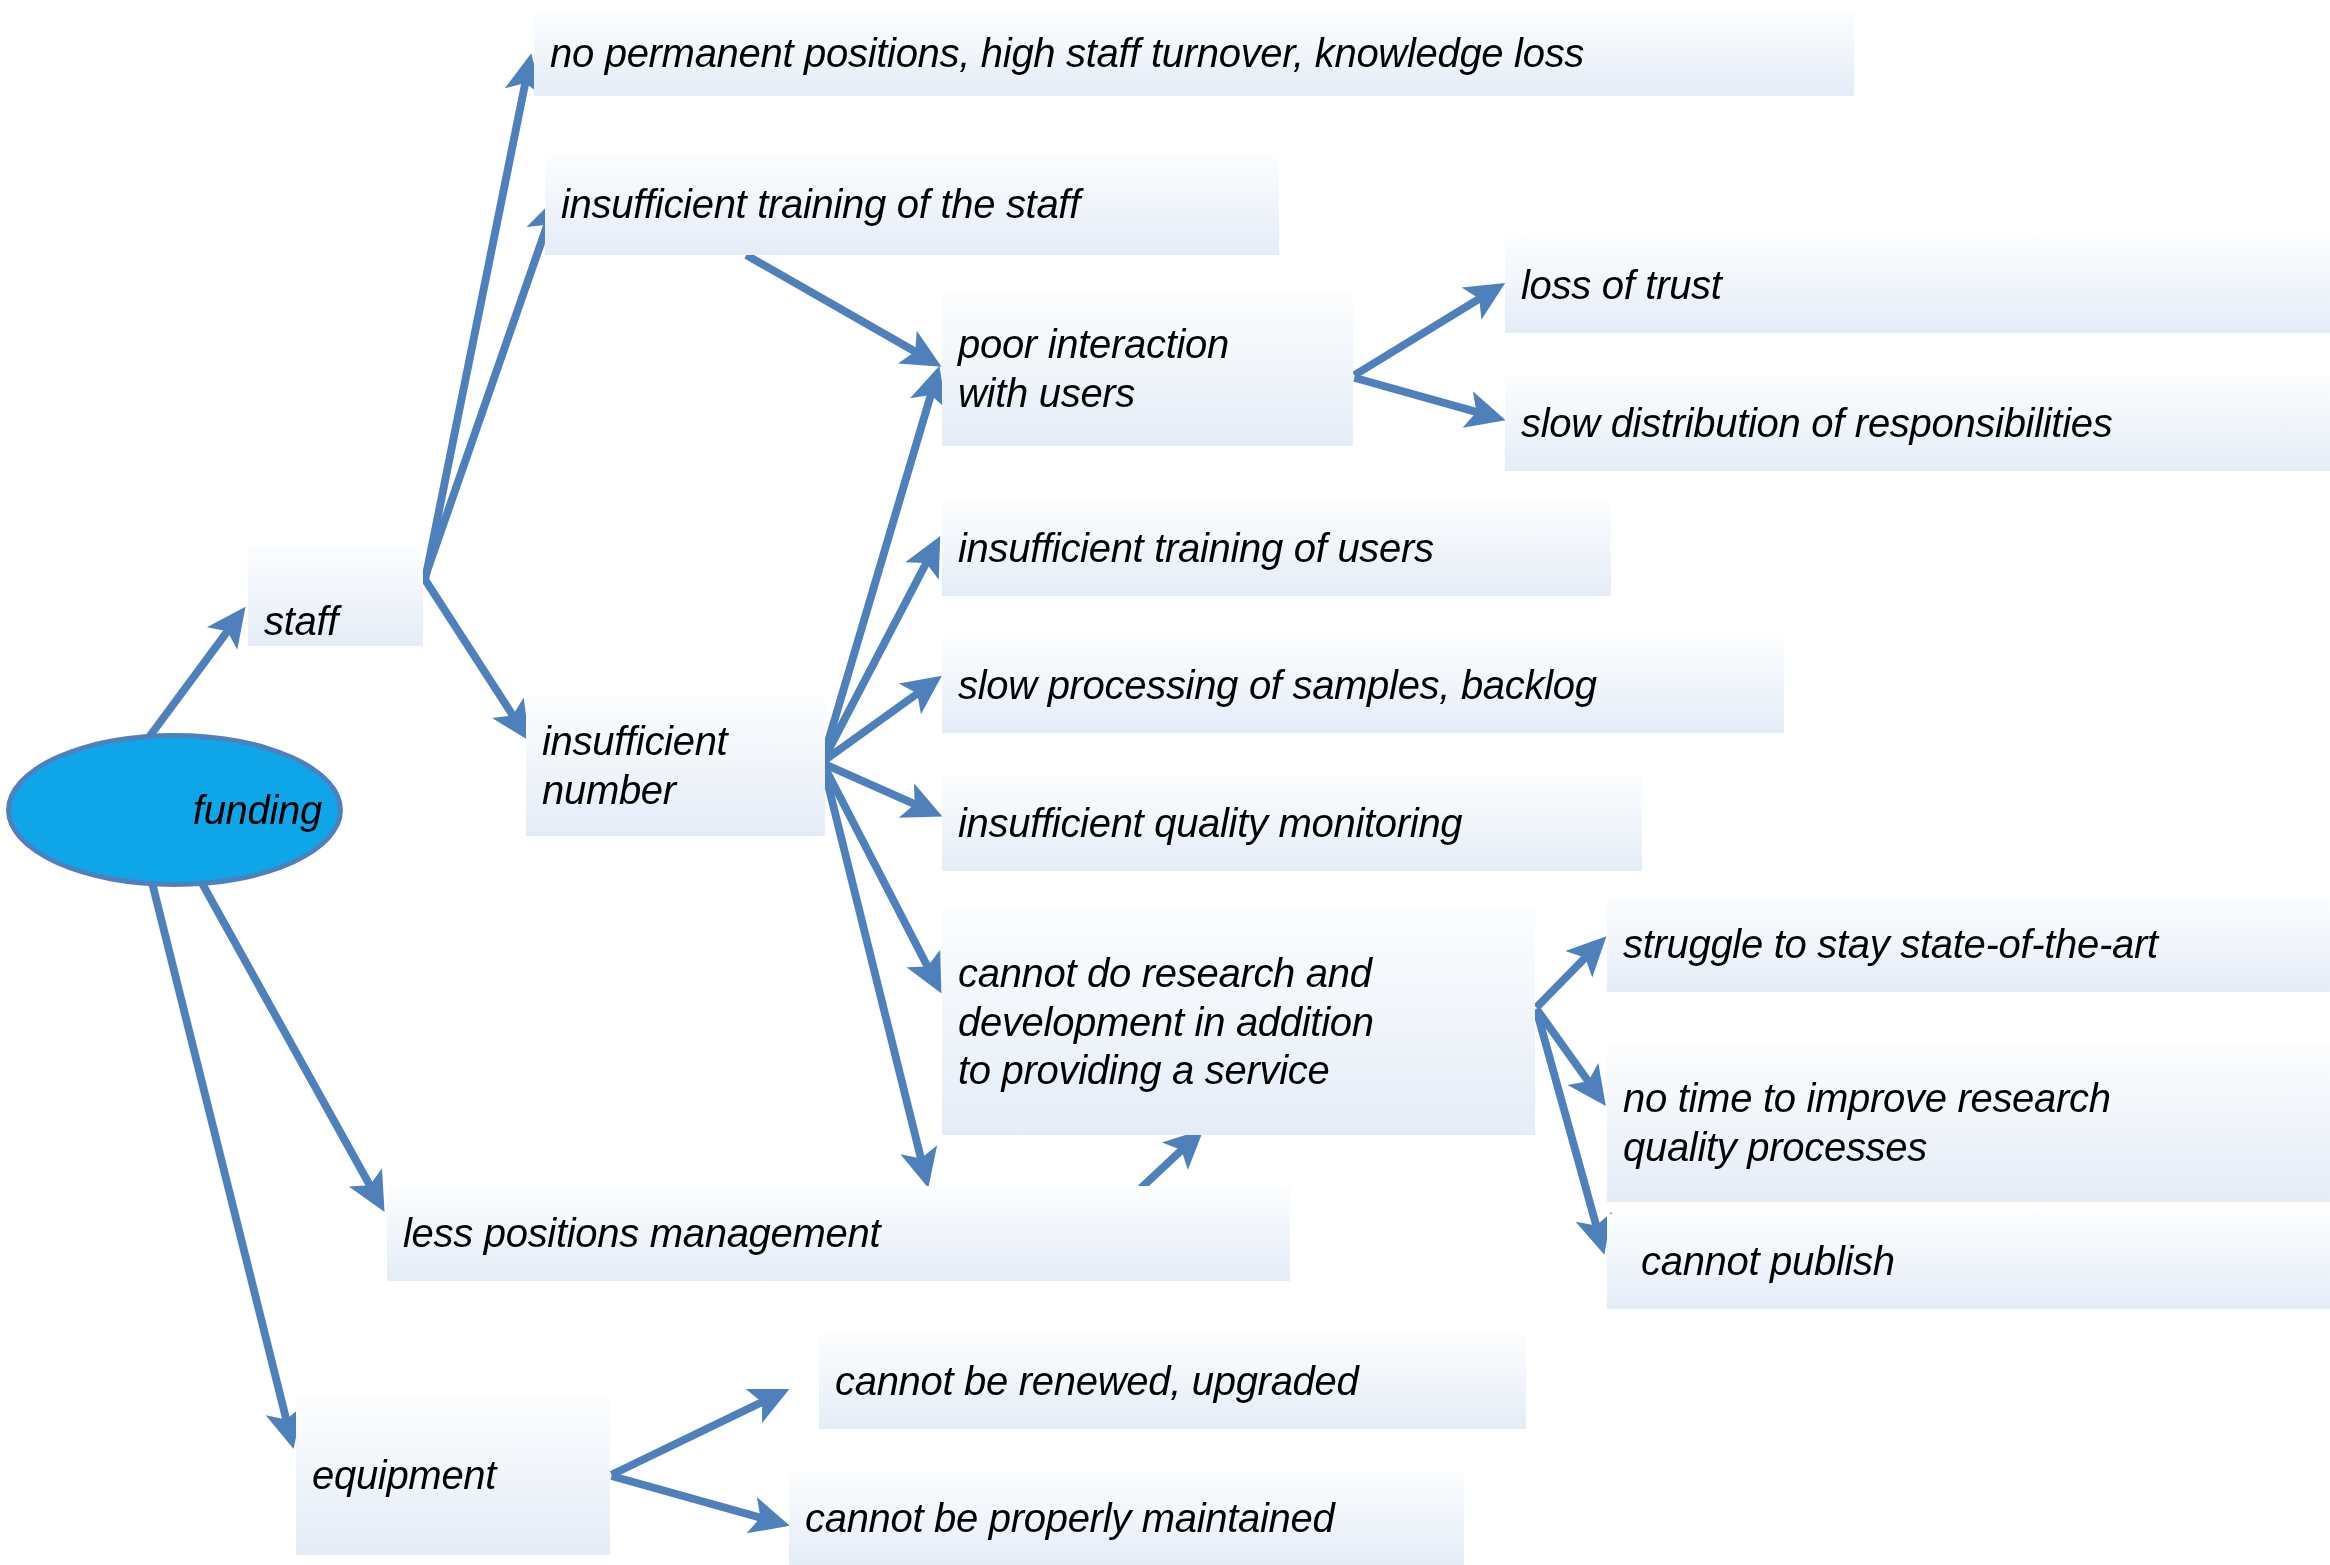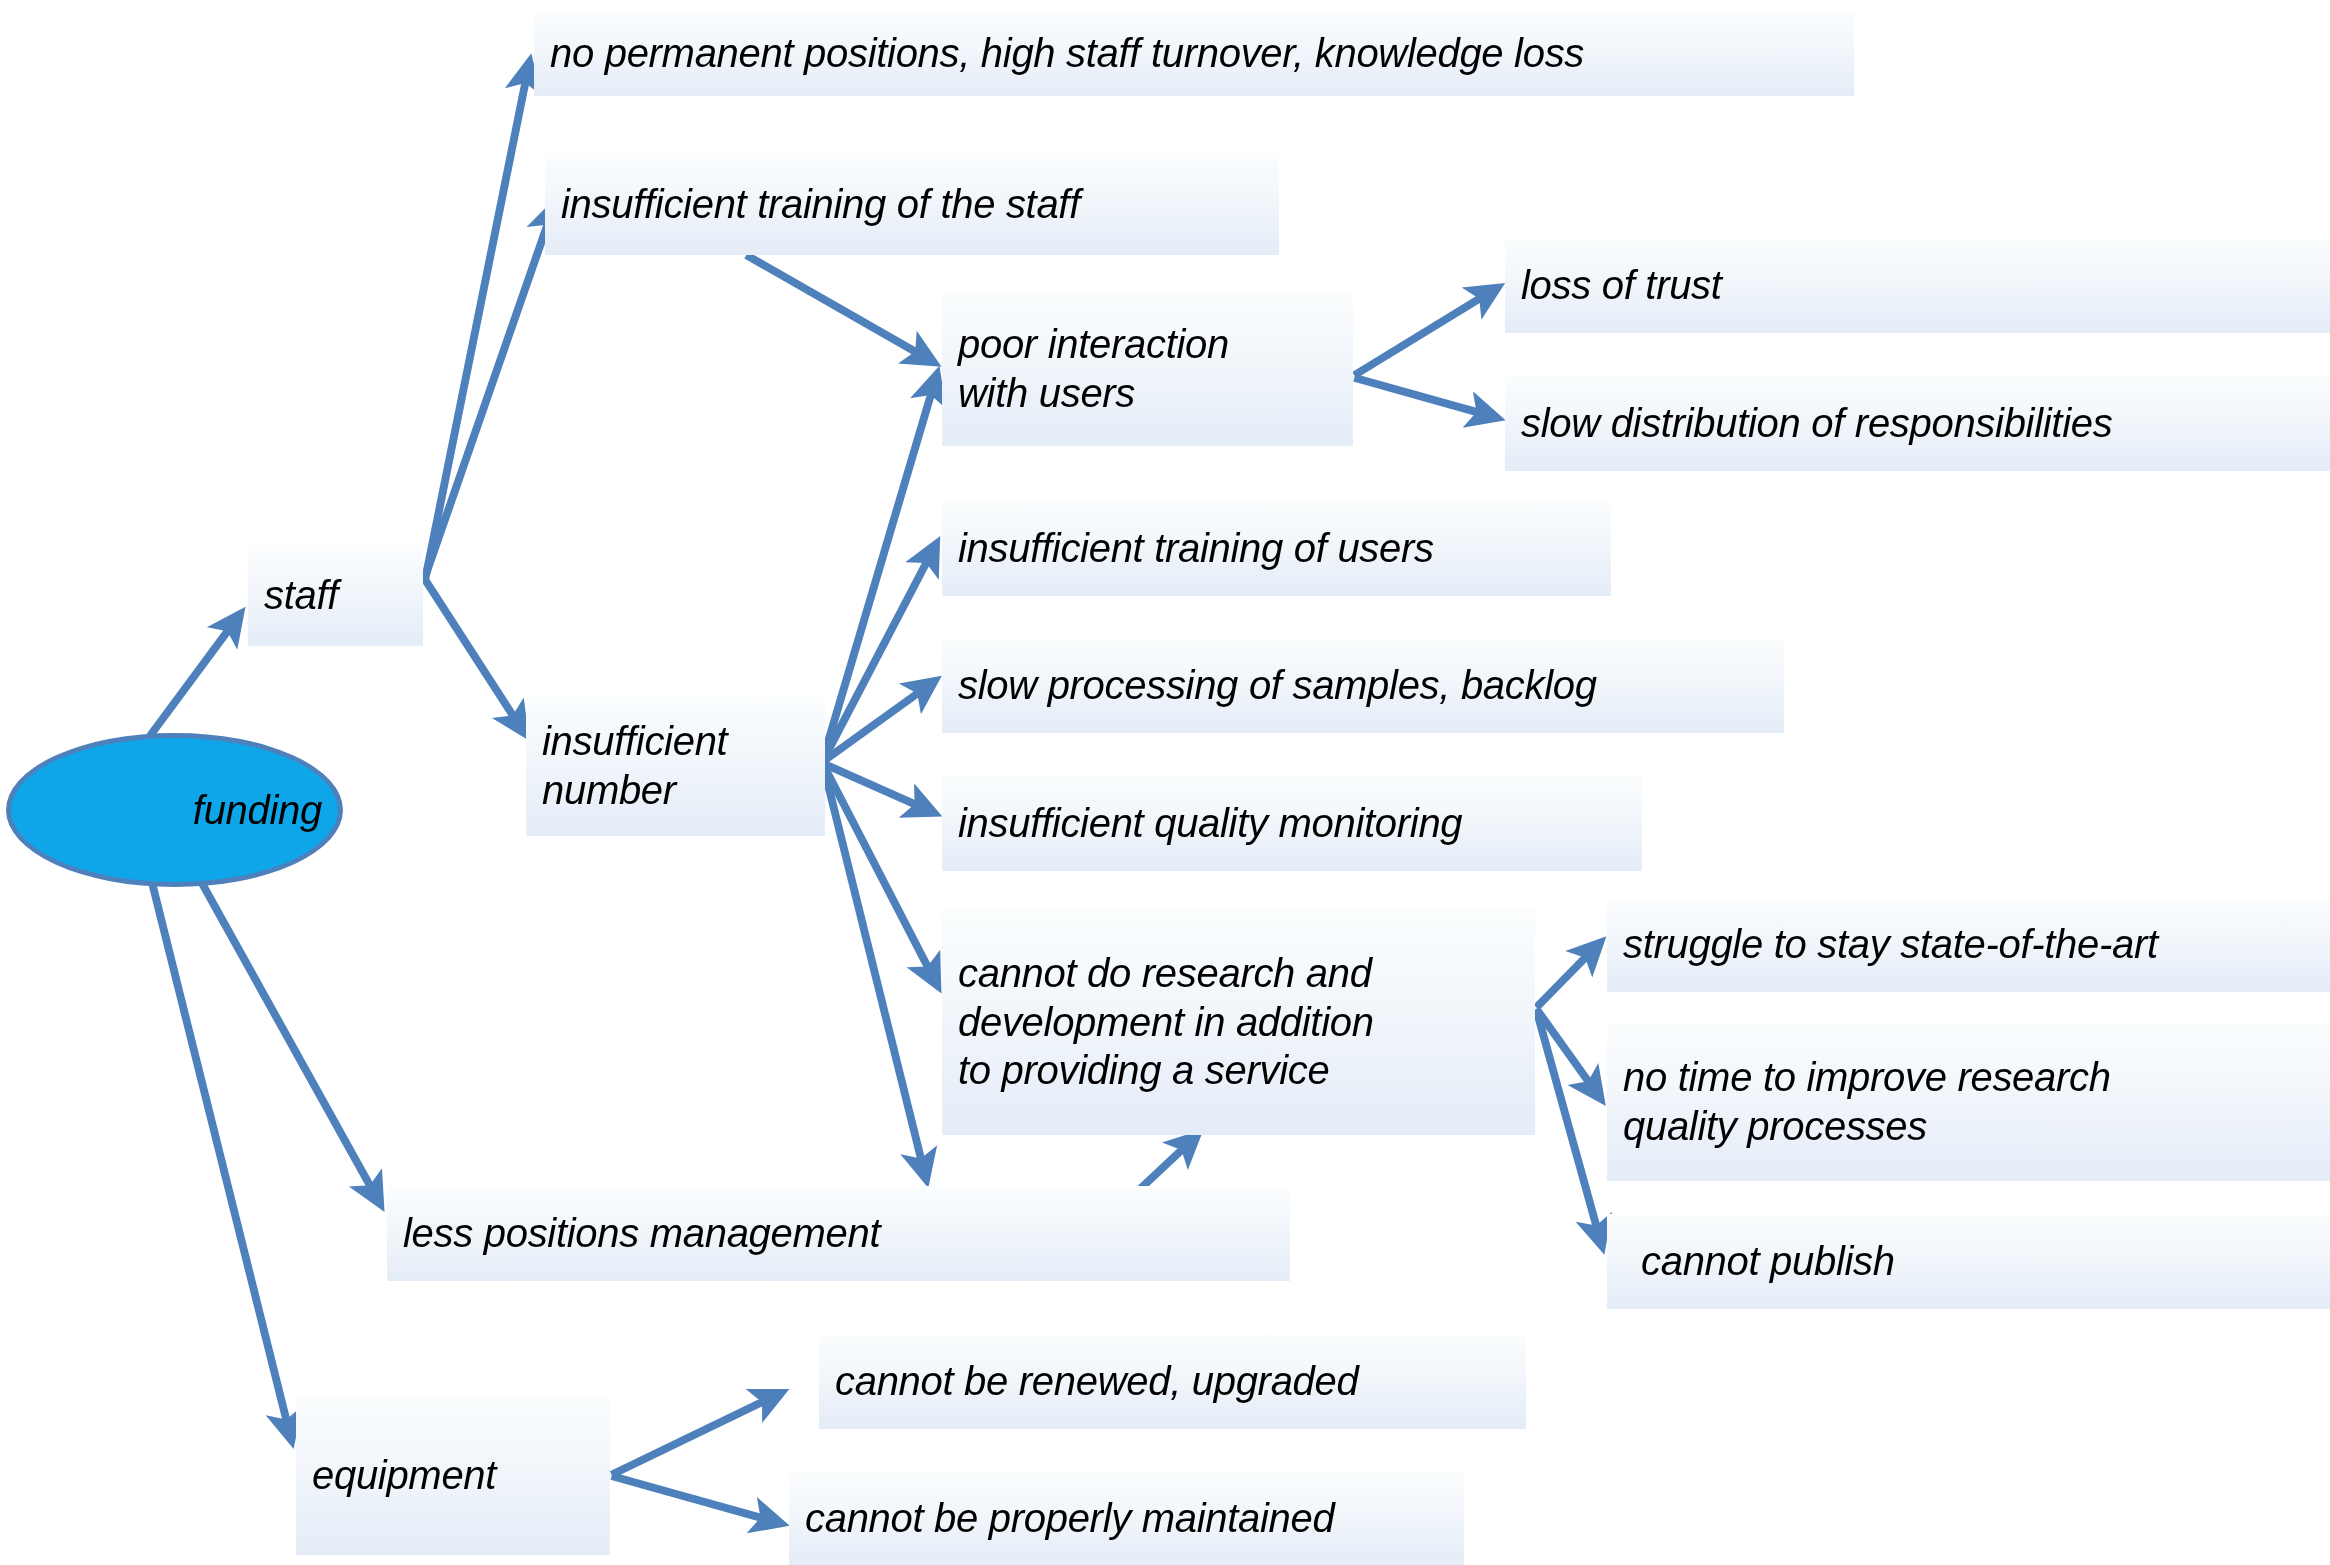--- a/index.html
+++ b/index.html
@@ -67,38 +67,38 @@
         <line x1="2532" y1="1662" x2="2626.8878069633033" y2="1794.8429297486248" stroke="#4e81bc" stroke-width="13" marker-end="url(#ah)"></line>
         <line x1="2532" y1="1664" x2="2635.0412595415614" y2="2034.9485343496215" stroke="#4e81bc" stroke-width="13" marker-end="url(#ah)"></line>
         <line x1="330" y1="1450" x2="617.3732837893556" y2="1967.27191082084" stroke="#4e81bc" stroke-width="13" marker-end="url(#ah)"></line>
         <line x1="250" y1="1452" x2="475.69407374905535" y2="2354.776294996221" stroke="#4e81bc" stroke-width="13" marker-end="url(#ah)"></line>
         <line x1="1008" y1="2430" x2="1270.5834471697942" y2="2303.2988961208684" stroke="#4e81bc" stroke-width="13" marker-end="url(#ah)"></line>
         <line x1="1008" y1="2432" x2="1268.9611178141554" y2="2504.9961168710925" stroke="#4e81bc" stroke-width="13" marker-end="url(#ah)"></line>
       </g>
   </svg>
   <div id="node-layer">
       <div class="node ellipse" style="left: 6px; top: 733px; width: 337px; height: 154px;"><span>funding</span></div>
-      <div class="node" style="left: 248px; top: 545px; width: 175px; height: 101px;"><span>staff</span></div>
+      <div class="node" style="left: 248px; top: 545px; width: 175px; height: 101px; align-items: flex-end;"><span>staff</span></div>
       <div class="node" style="left: 296px; top: 1396px; width: 314px; height: 159px;"><span>equipment</span></div>
       <div class="node" style="left: 534px; top: 11px; width: 1320px; height: 85px;"><span>no permanent positions, high staff turnover, knowledge loss</span></div>
       <div class="node" style="left: 545px; top: 153px; width: 734px; height: 102px;"><span>insufficient training of the staff</span></div>
       <div class="node" style="left: 526px; top: 695px; width: 299px; height: 141px;"><span>insufficient
 number</span></div>
       <div class="node" style="left: 942px; top: 292px; width: 411px; height: 154px;"><span>poor interaction
 with users</span></div>
       <div class="node" style="left: 942px; top: 501px; width: 669px; height: 95px;"><span>insufficient training of users</span></div>
       <div class="node" style="left: 942px; top: 638px; width: 842px; height: 95px;"><span>slow processing of samples, backlog</span></div>
       <div class="node" style="left: 942px; top: 776px; width: 700px; height: 95px;"><span>insufficient quality monitoring</span></div>
       <div class="node" style="left: 942px; top: 909px; width: 593px; height: 226px;"><span>cannot do research and
 development in addition
 to providing a service</span></div>
       <div class="node" style="left: 387px; top: 1186px; width: 903px; height: 95px;"><span>less positions management</span></div>
       <div class="node" style="left: 1505px; top: 238px; width: 825px; height: 95px;"><span>loss of trust</span></div>
       <div class="node" style="left: 1505px; top: 376px; width: 825px; height: 95px;"><span>slow distribution of responsibilities</span></div>
       <div class="node" style="left: 1607px; top: 897px; width: 723px; height: 95px; align-items: center;"><span>struggle to stay state-of-the-art</span></div>
-      <div class="node" style="left: 1607px; top: 1022px; width: 723px; height: 159px;"><span>no time to improve research
+      <div class="node" style="left: 1607px; top: 1043px; width: 723px; height: 159px;"><span>no time to improve research
 quality processes</span></div>
       <div class="node" style="left: 1607px; top: 1214px; width: 723px; height: 95px; padding-left: 34px;"><span>cannot publish</span></div>
       <div class="node" style="left: 819px; top: 1334px; width: 707px; height: 95px;"><span>cannot be renewed, upgraded</span></div>
       <div class="node" style="left: 789px; top: 1471px; width: 675px; height: 95px;"><span>cannot be properly maintained</span></div>
     </div>
 </div>
 
 
 </body></html>

